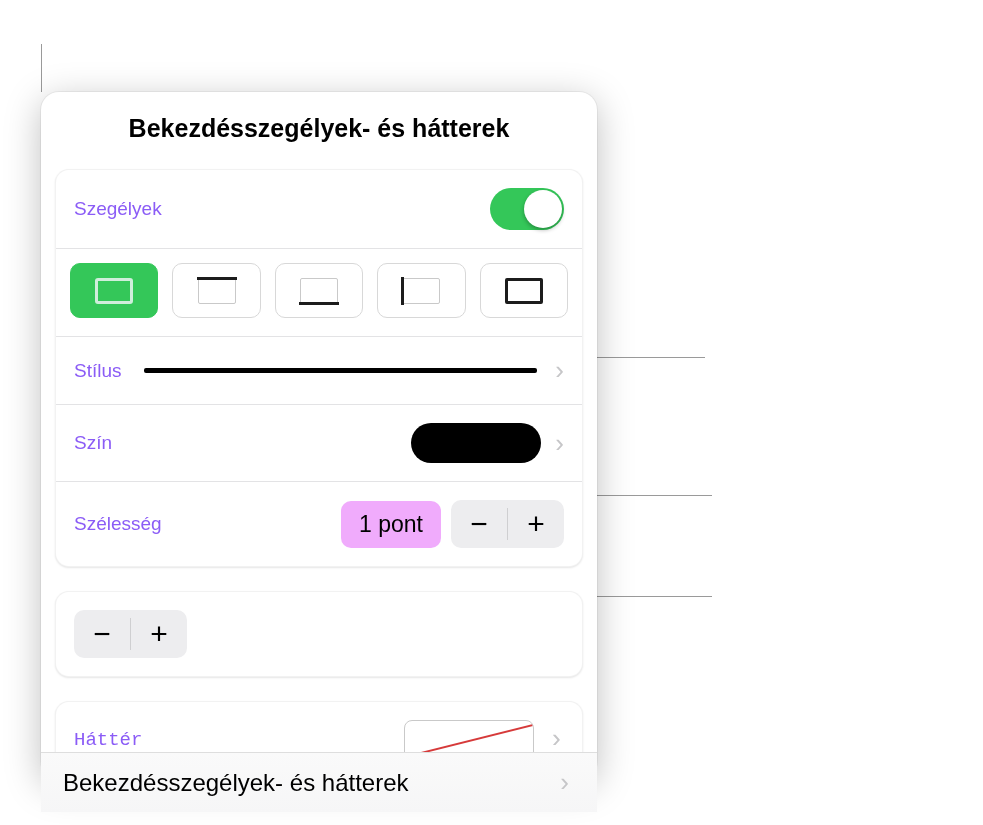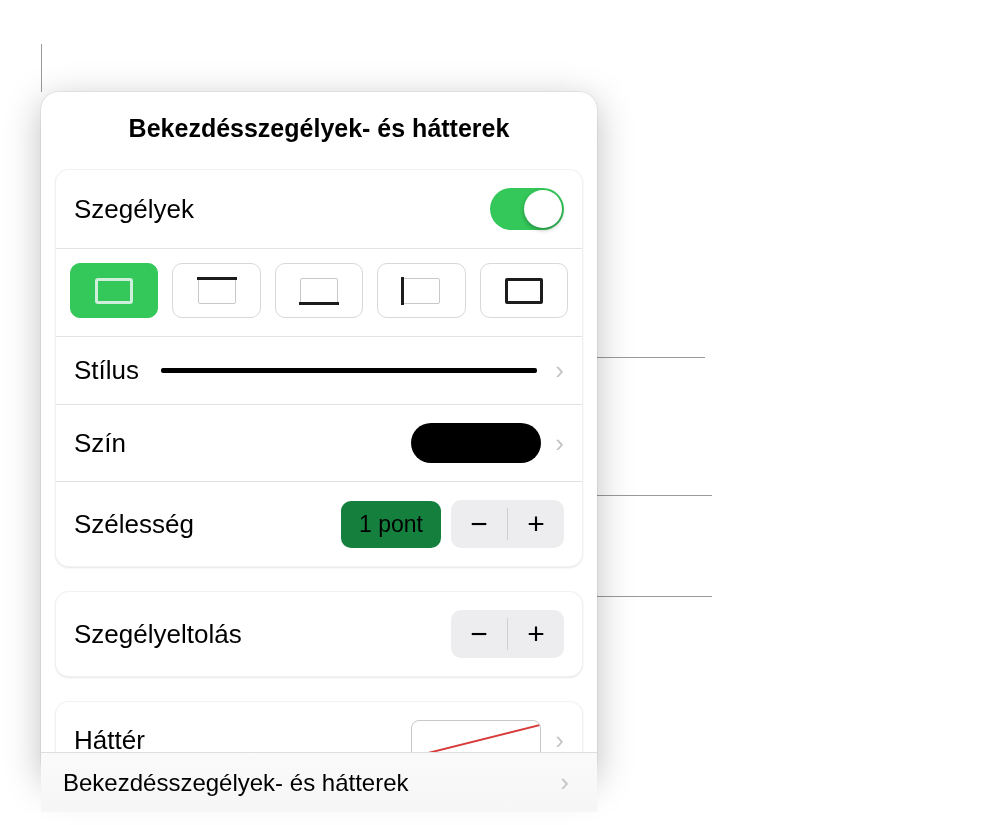--- a/index.html
+++ b/index.html
@@ -39,22 +39,22 @@
   .row {
     display: flex;
     align-items: center;
     justify-content: space-between;
     padding: 18px 18px;
     min-height: 62px;
     border-bottom: 1px solid #e3e3e5;
   }
   .row:last-child { border-bottom: none; }
   .row-label {
-    font-size: 26px;
-    color: #000000;
+    font-size: 19px;
+    color: #8b5cf6;
   }
   .row-right {
     display: flex;
     align-items: center;
     gap: 14px;
   }
   
   .toggle {
     width: 74px;
     height: 42px;
@@ -152,21 +152,21 @@
     transform: rotate(-14deg);
     transform-origin: center;
   }
   
   .stepper-group {
     display:flex;
     align-items:center;
     gap:10px;
   }
   .stepper-value {
-    background: #15803d;
+    background: #f0abfc;
     border-radius: 10px;
     padding: 10px 18px;
     font-size: 23px;
     min-width: 98px;
     text-align: center;
   }
   .stepper {
     display:flex;
     background:#ededef;
     border-radius:10px;
@@ -276,36 +276,35 @@
           <button>
               <span>+</span>
             </button>
         </div>
       </div>
     </div>
   </div>
 
   <div class="section">
     <div class="row">
-      <div class="row-label">Szegélyeltolás</div>
       <div class="stepper-group">
         <div class="stepper">
           <button>
               <span>−</span>
             </button>
           <div class="divider"></div>
           <button>
               <span>+</span>
             </button>
         </div>
       </div>
     </div>
   </div>
 
-  <div class="section" style="margin-bottom:0; border-bottom-left-radius:0; border-bottom-right-radius:0;">
+  <div class="section" style="margin-bottom:0; border-bottom-left-radius:0; border-bottom-right-radius:0;font-family:Liberation Mono, monospace;">
     <div class="row" style="border-bottom:none;">
       <div class="row-label">Háttér</div>
       <div class="row-right">
         <div class="color-none"></div>
         <div class="chevron">›</div>
       </div>
     </div>
   </div>
 </div>
 

